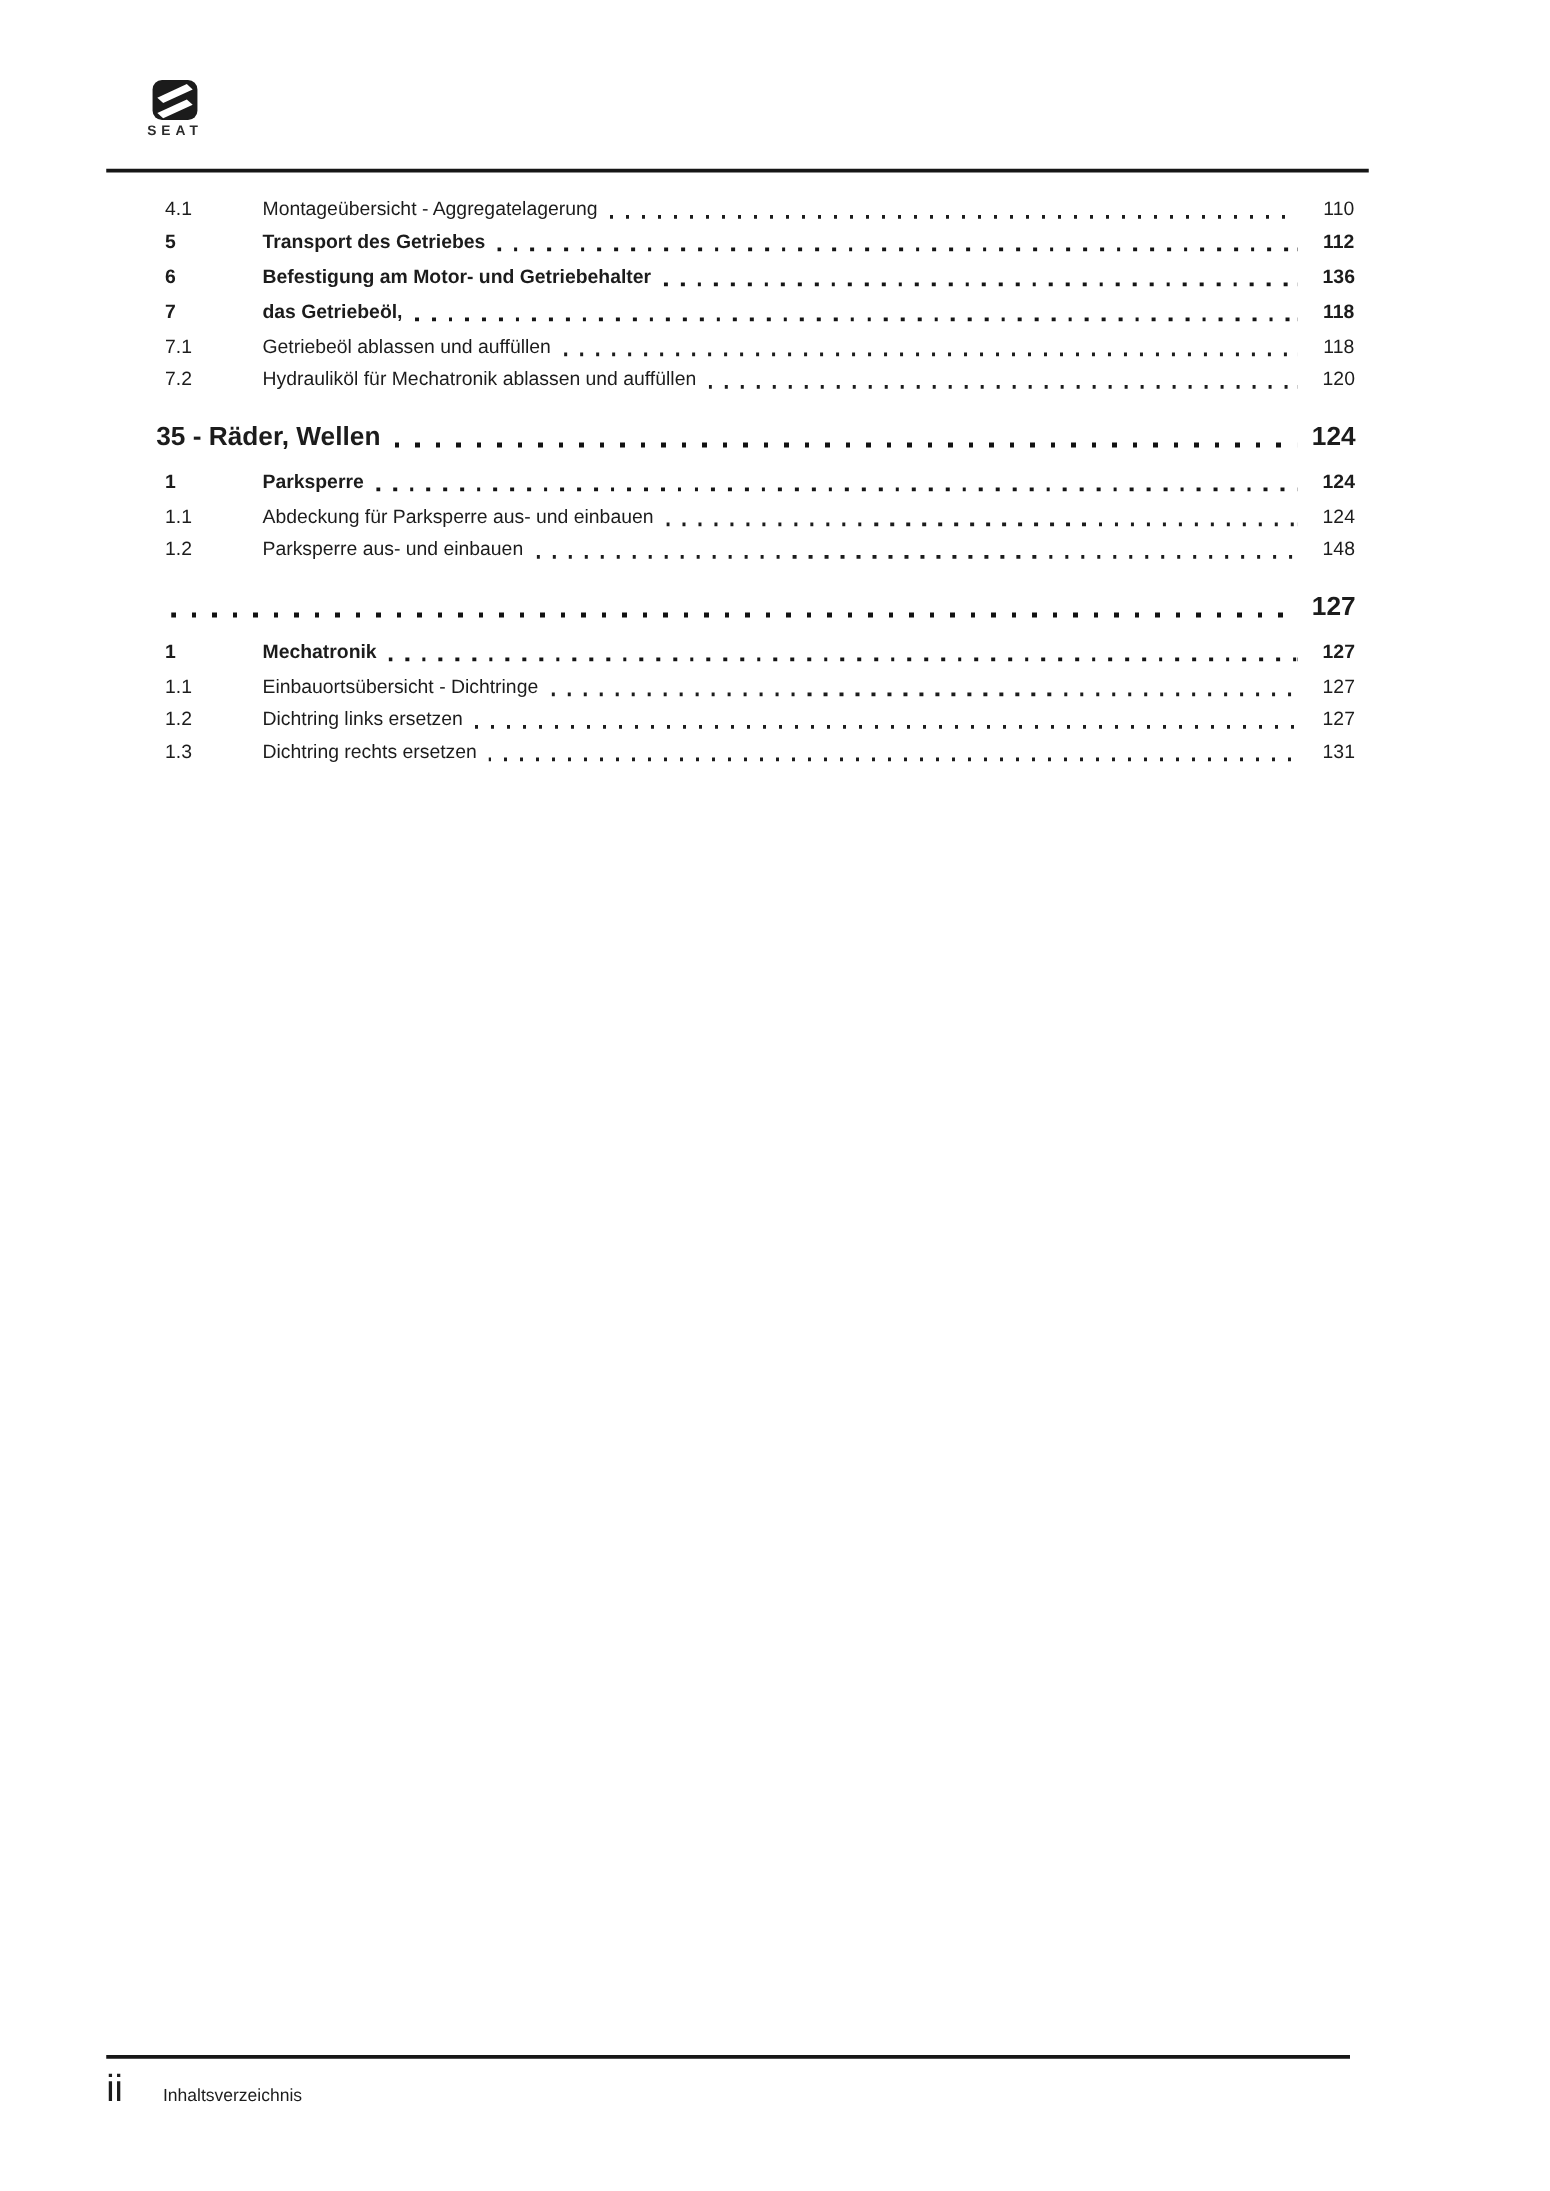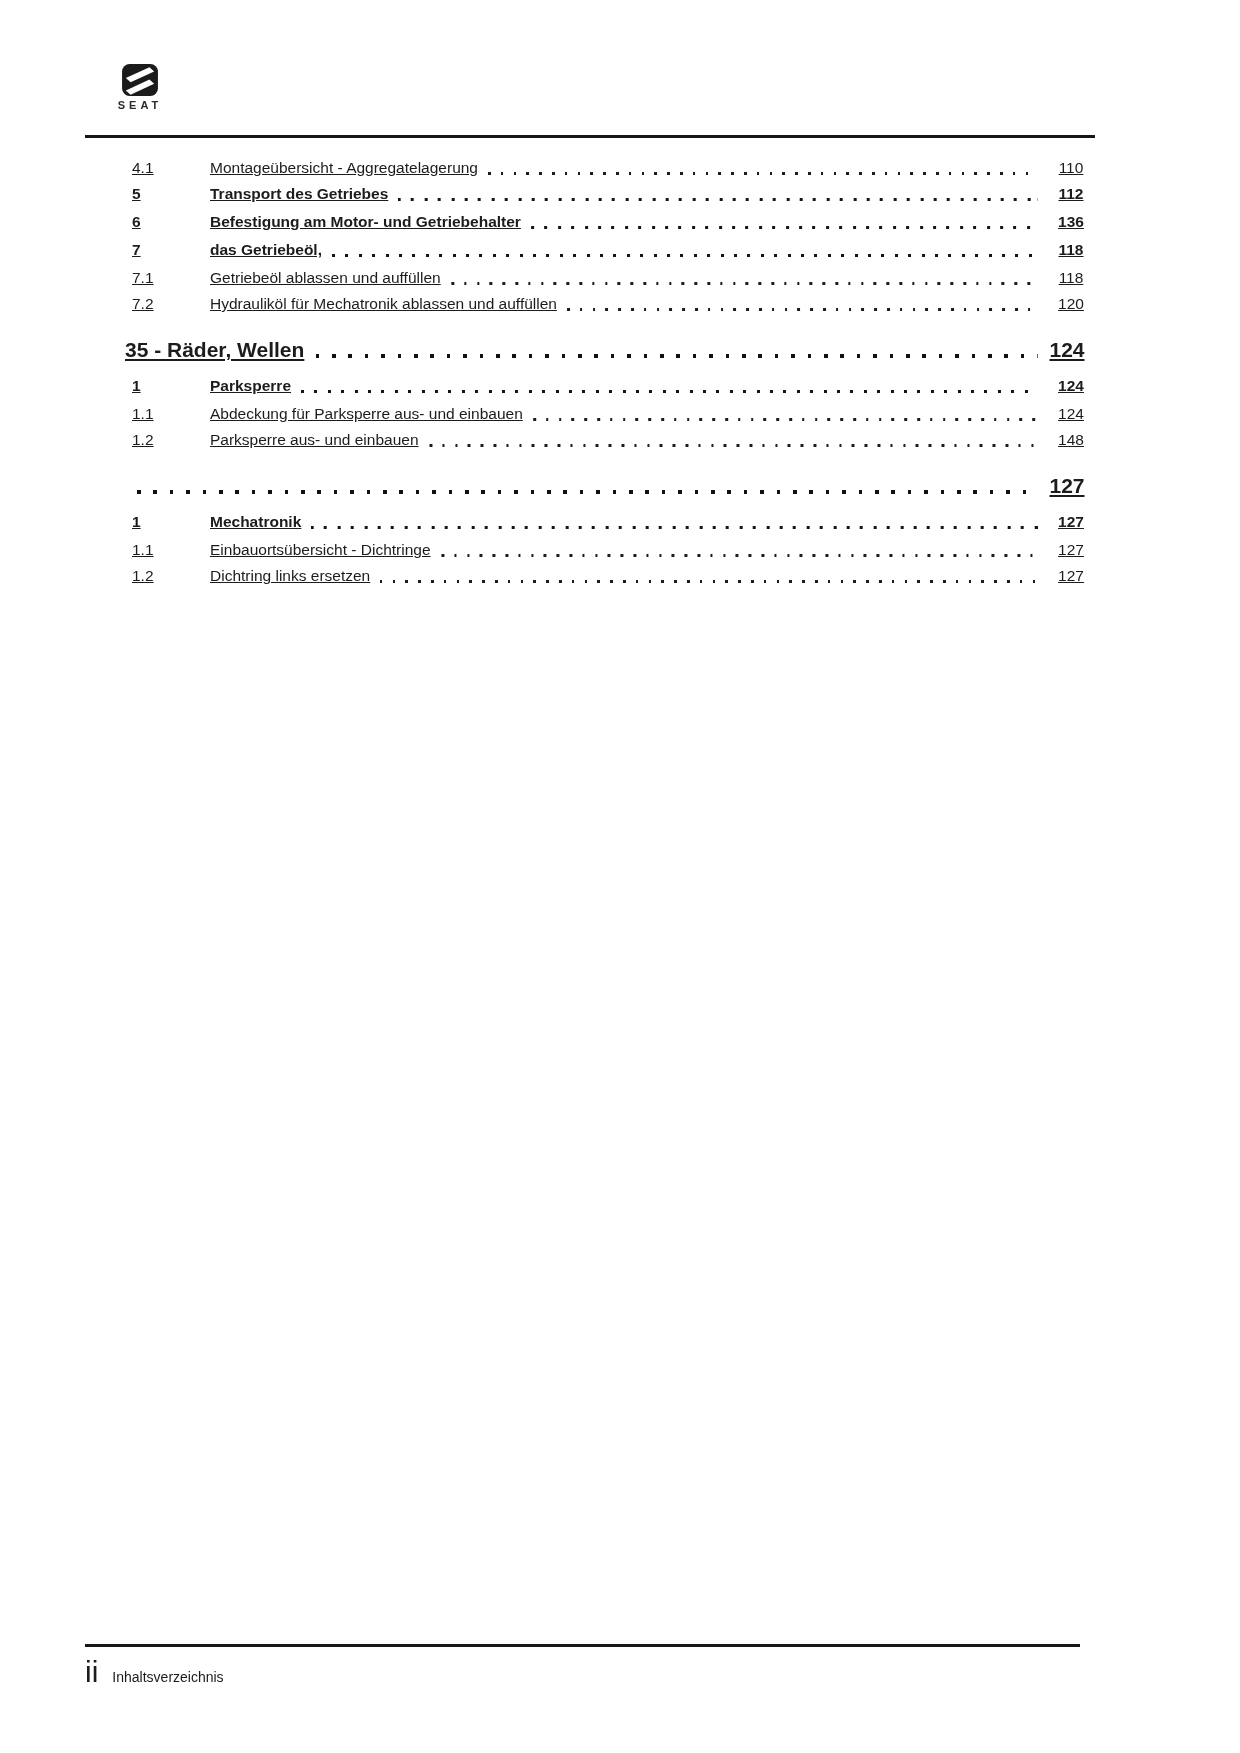--- a/index.html
+++ b/index.html
@@ -20,21 +20,21 @@
   .logo-word {
     display:block; margin-top:2px;
     font-size:11px; letter-spacing:4px; font-weight:600; color:#2b2b2b;
   }
   .header-text { position:absolute; left:87px; top:16px; }
   .header-line1 { font-size:16.5px; line-height:25px; white-space:nowrap; }
   .header-line2 { font-size:16.5px; line-height:25px; white-space:nowrap; }
   .header-rule { position:absolute; left:85px; right:145px; top:135px; height:3px; background:#161616; }
 
   
-  .toc { position:absolute; top:157px; left:85px; width:1007px;text-decoration:underline; }
+  .toc { position:absolute; top:157px; left:85px; width:1007px; }
 
   .toc-row {
     display:flex; align-items:baseline;
     font-size:15.5px; line-height:22px;
     margin-bottom:4px;
     white-space:nowrap;
   }
   .toc-row.bold { font-weight:bold; margin-bottom:6px; }
   .toc-num  { flex:none; margin-left:47px; width:78px; }
   .toc-title{ flex:none; }
@@ -61,21 +61,21 @@
     height:4px; margin:0 4px 5px 12px;
     background-image:repeating-linear-gradient(to right,#121212 0 3.6px,transparent 3.6px 16.4px);
   }
   .toc-heading .toc-page { min-width:50px; }
 
   
   .footer {
     position:absolute; left:85px; top:1644px; width:995px;
     border-top:3px solid #161616;
     padding-top:9px;
-    display:flex; align-items:baseline; gap:14px;
+    display:flex; align-items:baseline; gap:32px;
   }
   .footer-page { font-size:30px; line-height:32px; }
   .footer-label { font-size:14px; }
 </style>
 </head>
 <body>
 
 <div class="page">
 
   <div class="header">
@@ -179,20 +179,26 @@
     <span class="toc-page">127</span>
   </div>
 
   <div class="toc-row">
     <span class="toc-num">1.2</span>
     <span class="toc-title">Dichtring links ersetzen</span>
     <span class="leader"></span>
     <span class="toc-page">127</span>
   </div>
 
+  <div class="toc-row">
+    <span class="toc-num">1.3</span>
+    <span class="toc-title">Dichtring rechts ersetzen</span>
+    <span class="leader"></span>
+    <span class="toc-page">131</span>
+  </div>
 </div>
 
   <div class="footer">
     <span class="footer-page">ii</span>
     <span class="footer-label">Inhaltsverzeichnis</span>
   </div>
 
 </div>
 
 </body></html>

